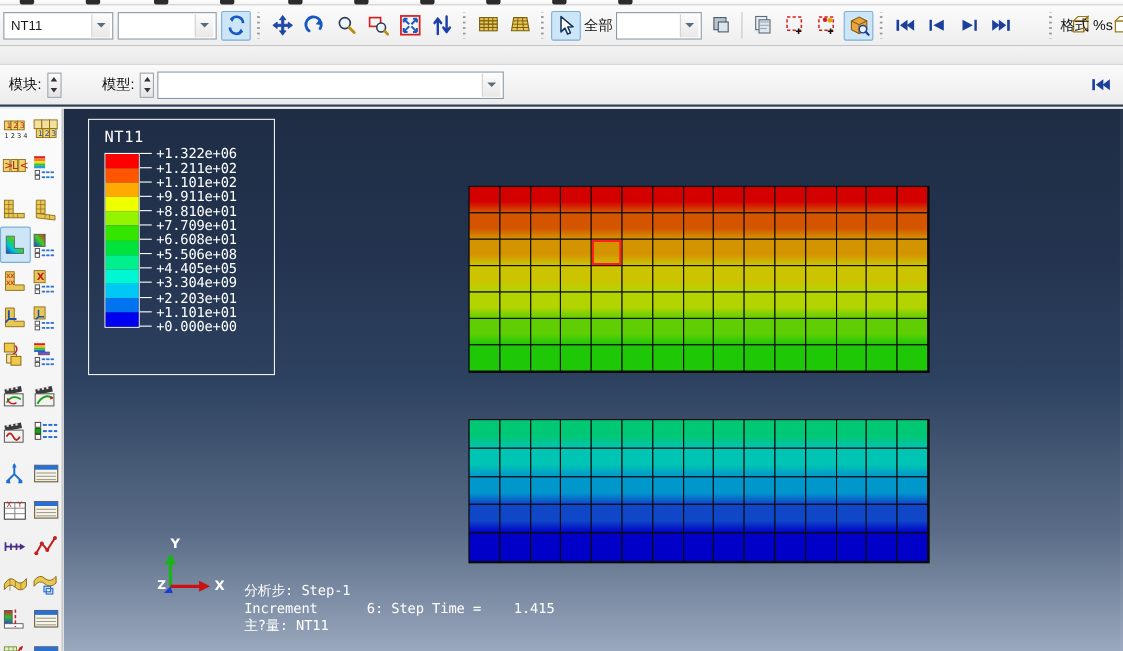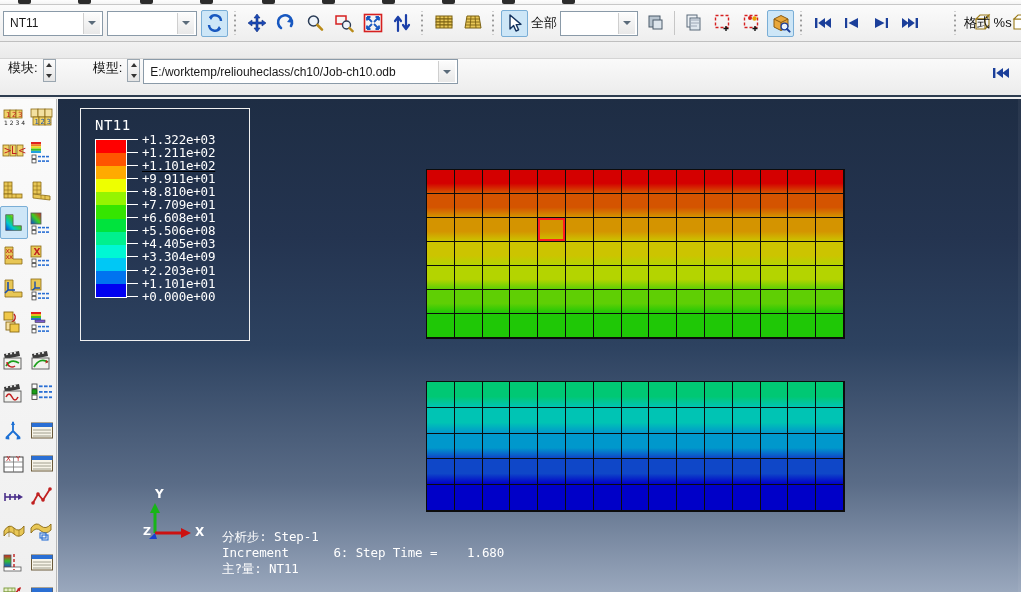--- a/index.html
+++ b/index.html
@@ -27,21 +27,21 @@
     position: absolute; left: 0; top: 5px; width: 1021px; height: 37px;
     background: linear-gradient(#fbfbfb, #eeeeee);
     border-bottom: 1px solid #bfbfbf;
     display: flex; align-items: center; padding: 0 3px;
   }
   .tb2 {
     position: absolute; left: 0; top: 58px; width: 1021px; height: 39px;
     background: linear-gradient(#fafafa, #ececec);
     border-top: 1px solid #d4d4d4;
     border-bottom: 2px solid #2e3d50;
-    display: flex; align-items: flex-start; padding: 0 6px;
+    display: flex; align-items: center; padding: 0 6px;
   }
   .gap { width: 1021px; height: 16px; position: absolute; left: 0; top: 42px;
          background: linear-gradient(#f2f2f2,#eaeaea); }
 
   .grip {
     width: 7px; height: 24px; margin: 0 3px; flex: none;
     background-image: radial-gradient(circle, #9a9a9a 1px, transparent 1.2px);
     background-size: 4px 5px; background-position: 1px 2px;
     background-repeat: repeat-y;
   }
@@ -406,21 +406,20 @@
         <i class="up"></i>
         <i class="dn"></i>
       </div>
 
     <span class="lbl" style="margin-left:34px">模型:</span>
     <div class="spin">
         <i class="up"></i>
         <i class="dn"></i>
       </div>
     <div class="combo" style="width:315px">
-      <span>E:/worktemp/reliouheclass/ch10/Job-ch10.odb</span>
       <span class="arrow">
           <i></i>
         </span>
     </div>
 
     <div style="flex:1"></div>
 
     <div class="tbtn">
       <svg width="22" height="20" viewBox="0 0 22 20">
         <rect x="3" y="5" width="2.4" height="10" fill="#1b3f9a"></rect>
@@ -905,27 +904,27 @@
             <div class="sw" style="background: rgb(0, 227, 61);"></div>
             <div class="sw" style="background: rgb(0, 240, 142);"></div>
             <div class="sw" style="background: rgb(0, 247, 212);"></div>
             <div class="sw" style="background: rgb(0, 200, 245);"></div>
             <div class="sw" style="background: rgb(0, 115, 240);"></div>
             <div class="sw" style="background: rgb(0, 0, 240);"></div>
           </div>
         <div class="ticks" id="legend-ticks">
             <div class="tick" style="top: -6px;">
               <span class="dash"></span>
-              <span class="tv">+1.322e+03</span>
+              <span class="tv">+1.322e+06</span>
             </div>
             <div class="tick" style="top: 7.1px;">
               <span class="dash"></span>
               <span class="tv">+1.211e+02</span>
             </div>
-            <div class="tick" style="top: 20.2px; text-decoration: underline;">
+            <div class="tick" style="top: 20.2px;">
               <span class="dash"></span>
               <span class="tv">+1.101e+02</span>
             </div>
             <div class="tick" style="top: 33.3px;">
               <span class="dash"></span>
               <span class="tv">+9.911e+01</span>
             </div>
             <div class="tick" style="top: 46.4px;">
               <span class="dash"></span>
               <span class="tv">+8.810e+01</span>
@@ -937,21 +936,21 @@
             <div class="tick" style="top: 72.6px;">
               <span class="dash"></span>
               <span class="tv">+6.608e+01</span>
             </div>
             <div class="tick" style="top: 85.7px;">
               <span class="dash"></span>
               <span class="tv">+5.506e+08</span>
             </div>
             <div class="tick" style="top: 98.8px;">
               <span class="dash"></span>
-              <span class="tv">+4.405e+03</span>
+              <span class="tv">+4.405e+05</span>
             </div>
             <div class="tick" style="top: 111.9px;">
               <span class="dash"></span>
               <span class="tv">+3.304e+09</span>
             </div>
             <div class="tick" style="top: 125px;">
               <span class="dash"></span>
               <span class="tv">+2.203e+01</span>
             </div>
             <div class="tick" style="top: 138.1px;">
@@ -1161,19 +1160,19 @@
       <svg width="70" height="60" viewBox="0 0 70 60" style="position:absolute;left:0;top:0">
         <path d="M14 44 V22" stroke="#17b517" stroke-width="3"></path>
         <polygon points="14,14 9,24 19,24" fill="#17b517"></polygon>
         <path d="M14 44 H42" stroke="#cc1111" stroke-width="3"></path>
         <polygon points="50,44 40,39 40,49" fill="#cc1111"></polygon>
         <polygon points="14,44 8,50 16,50" fill="#1a3fd0"></polygon>
       </svg>
     </div>
 
     <div class="ftxt" id="f-l1">分析步: Step-1</div>
-    <div class="ftxt" id="f-l2">Increment      6: Step Time =    1.680</div>
+    <div class="ftxt" id="f-l2">Increment      6: Step Time =    1.415</div>
     <div class="ftxt" id="f-l3">主?量: NT11</div>
 
     <div class="vscroll"></div>
   </div>
 
 </div>
 
 </body></html>

